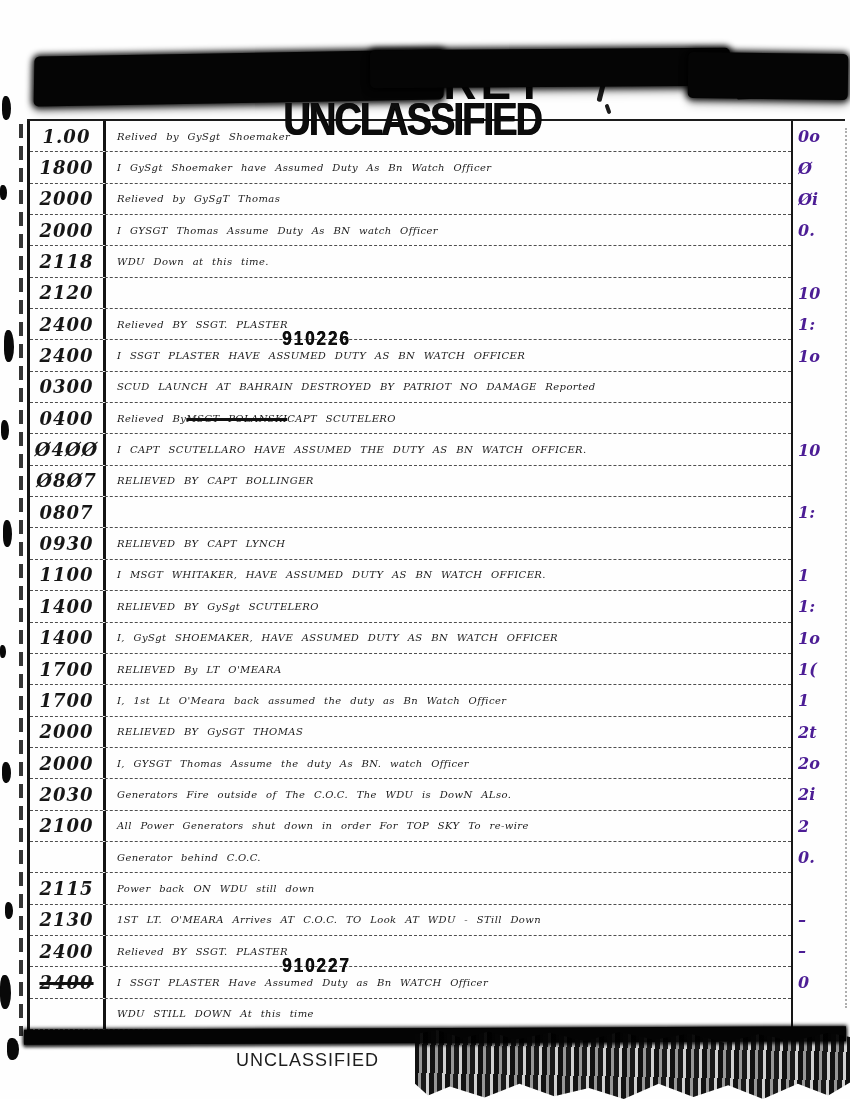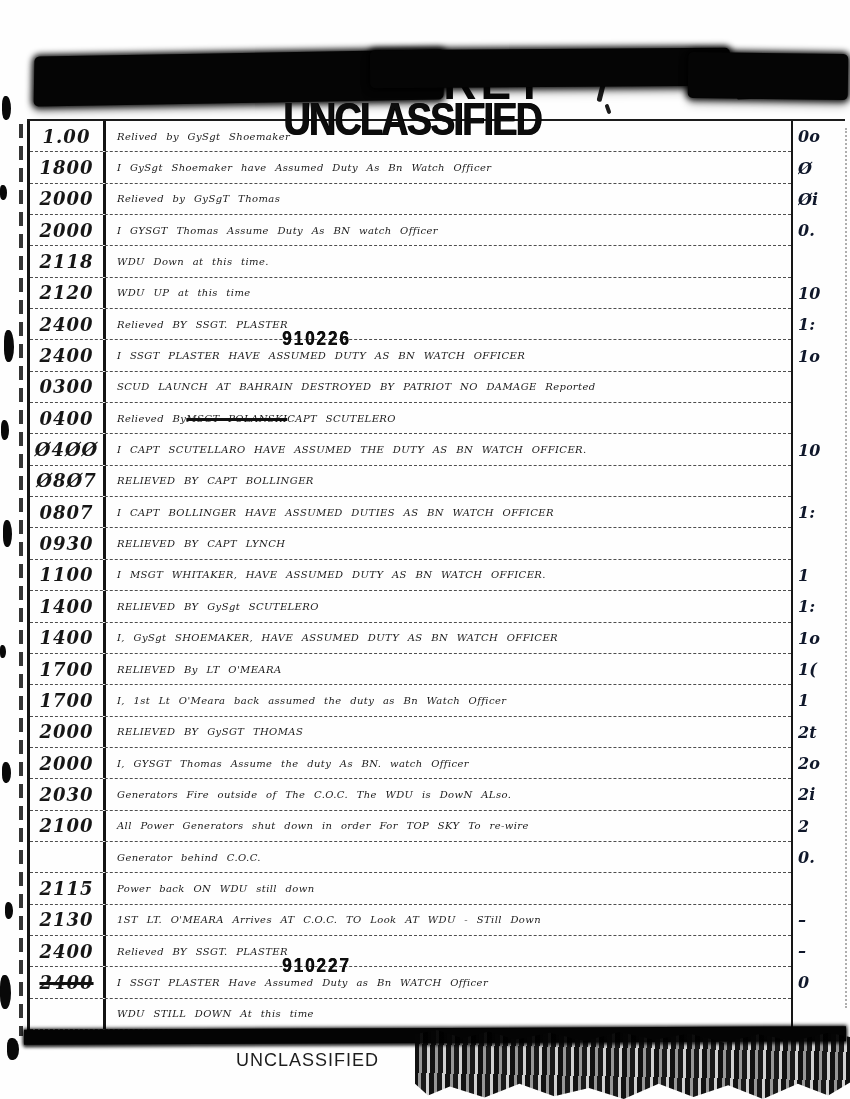--- a/index.html
+++ b/index.html
@@ -60,21 +60,21 @@
     flex:1;display:flex;align-items:center;padding-left:11px;
     font-family:"DejaVu Serif",serif;font-style:italic;font-size:10px;
     color:#191919;letter-spacing:.4px;word-spacing:5px;white-space:nowrap;
     overflow:hidden;
     text-align:right;
   }
   .strike{text-decoration:line-through;text-decoration-thickness:3px;text-decoration-color:#101010;}
   .margin-frag{
     position:absolute;left:768px;top:50%;transform:translateY(-50%);
     font-family:"DejaVu Serif",serif;font-style:italic;font-weight:600;
-    font-size:16px;color:#0f172a;width:34px;overflow:hidden;white-space:nowrap;
+    font-size:16px;color:#4c1d95;width:34px;overflow:hidden;white-space:nowrap;
   }
   .date-stamp{
     position:absolute;left:252px;bottom:-10px;z-index:4;
     font-family:"Liberation Sans",sans-serif;font-weight:700;font-size:17px;
     letter-spacing:2px;color:#0e0e0e;transform:scaleY(1.15);
     text-shadow:.5px 0 0 #000;
   }
 
   
   .bottom-bar{
@@ -156,21 +156,20 @@
 
   <div class="row">
     <div class="t-cell">2118</div>
     <div class="e-cell">WDU Down at this time.</div>
     <span class="margin-frag"></span>
 
   </div>
 
   <div class="row">
     <div class="t-cell">2120</div>
-    <div class="e-cell">WDU UP at this time</div>
     <span class="margin-frag">10</span>
 
   </div>
 
   <div class="row">
     <div class="t-cell">2400</div>
     <div class="e-cell">Relieved BY SSGT. PLASTER</div>
     <span class="margin-frag">1:</span>
     <span class="date-stamp">910226</span>
   </div>
@@ -209,21 +208,20 @@
 
   <div class="row">
     <div class="t-cell">Ø8Ø7</div>
     <div class="e-cell">RELIEVED BY CAPT BOLLINGER</div>
     <span class="margin-frag"></span>
 
   </div>
 
   <div class="row">
     <div class="t-cell">0807</div>
-    <div class="e-cell">I CAPT BOLLINGER HAVE ASSUMED DUTIES AS BN WATCH OFFICER</div>
     <span class="margin-frag">1:</span>
 
   </div>
 
   <div class="row">
     <div class="t-cell">0930</div>
     <div class="e-cell">RELIEVED BY CAPT LYNCH</div>
     <span class="margin-frag"></span>
 
   </div>

